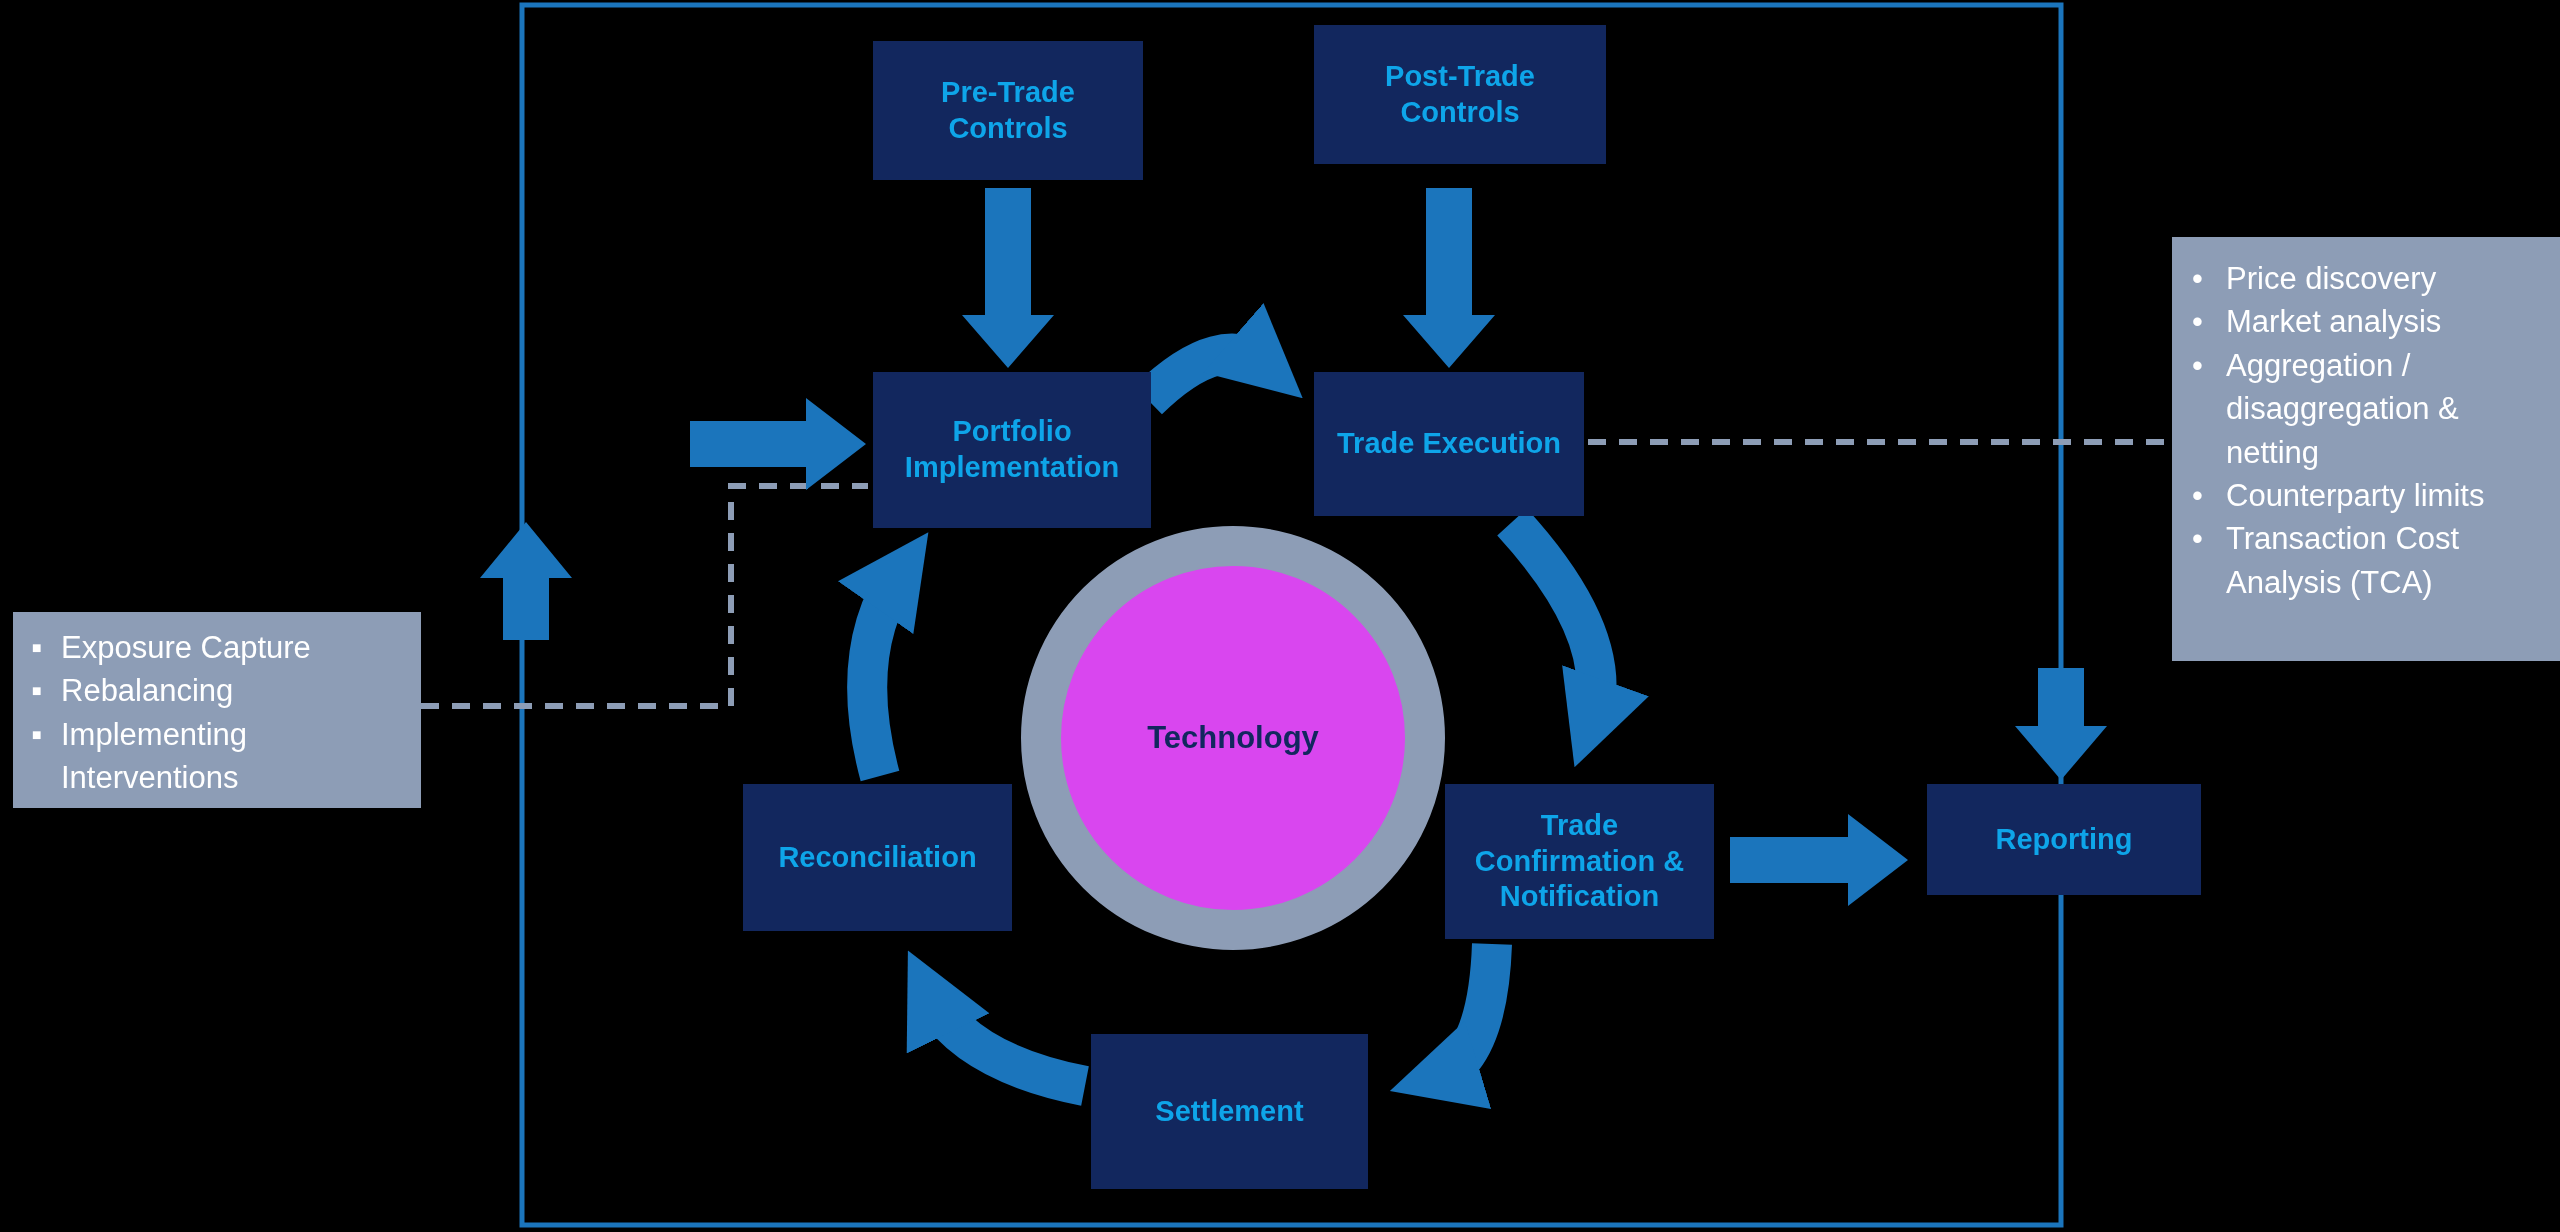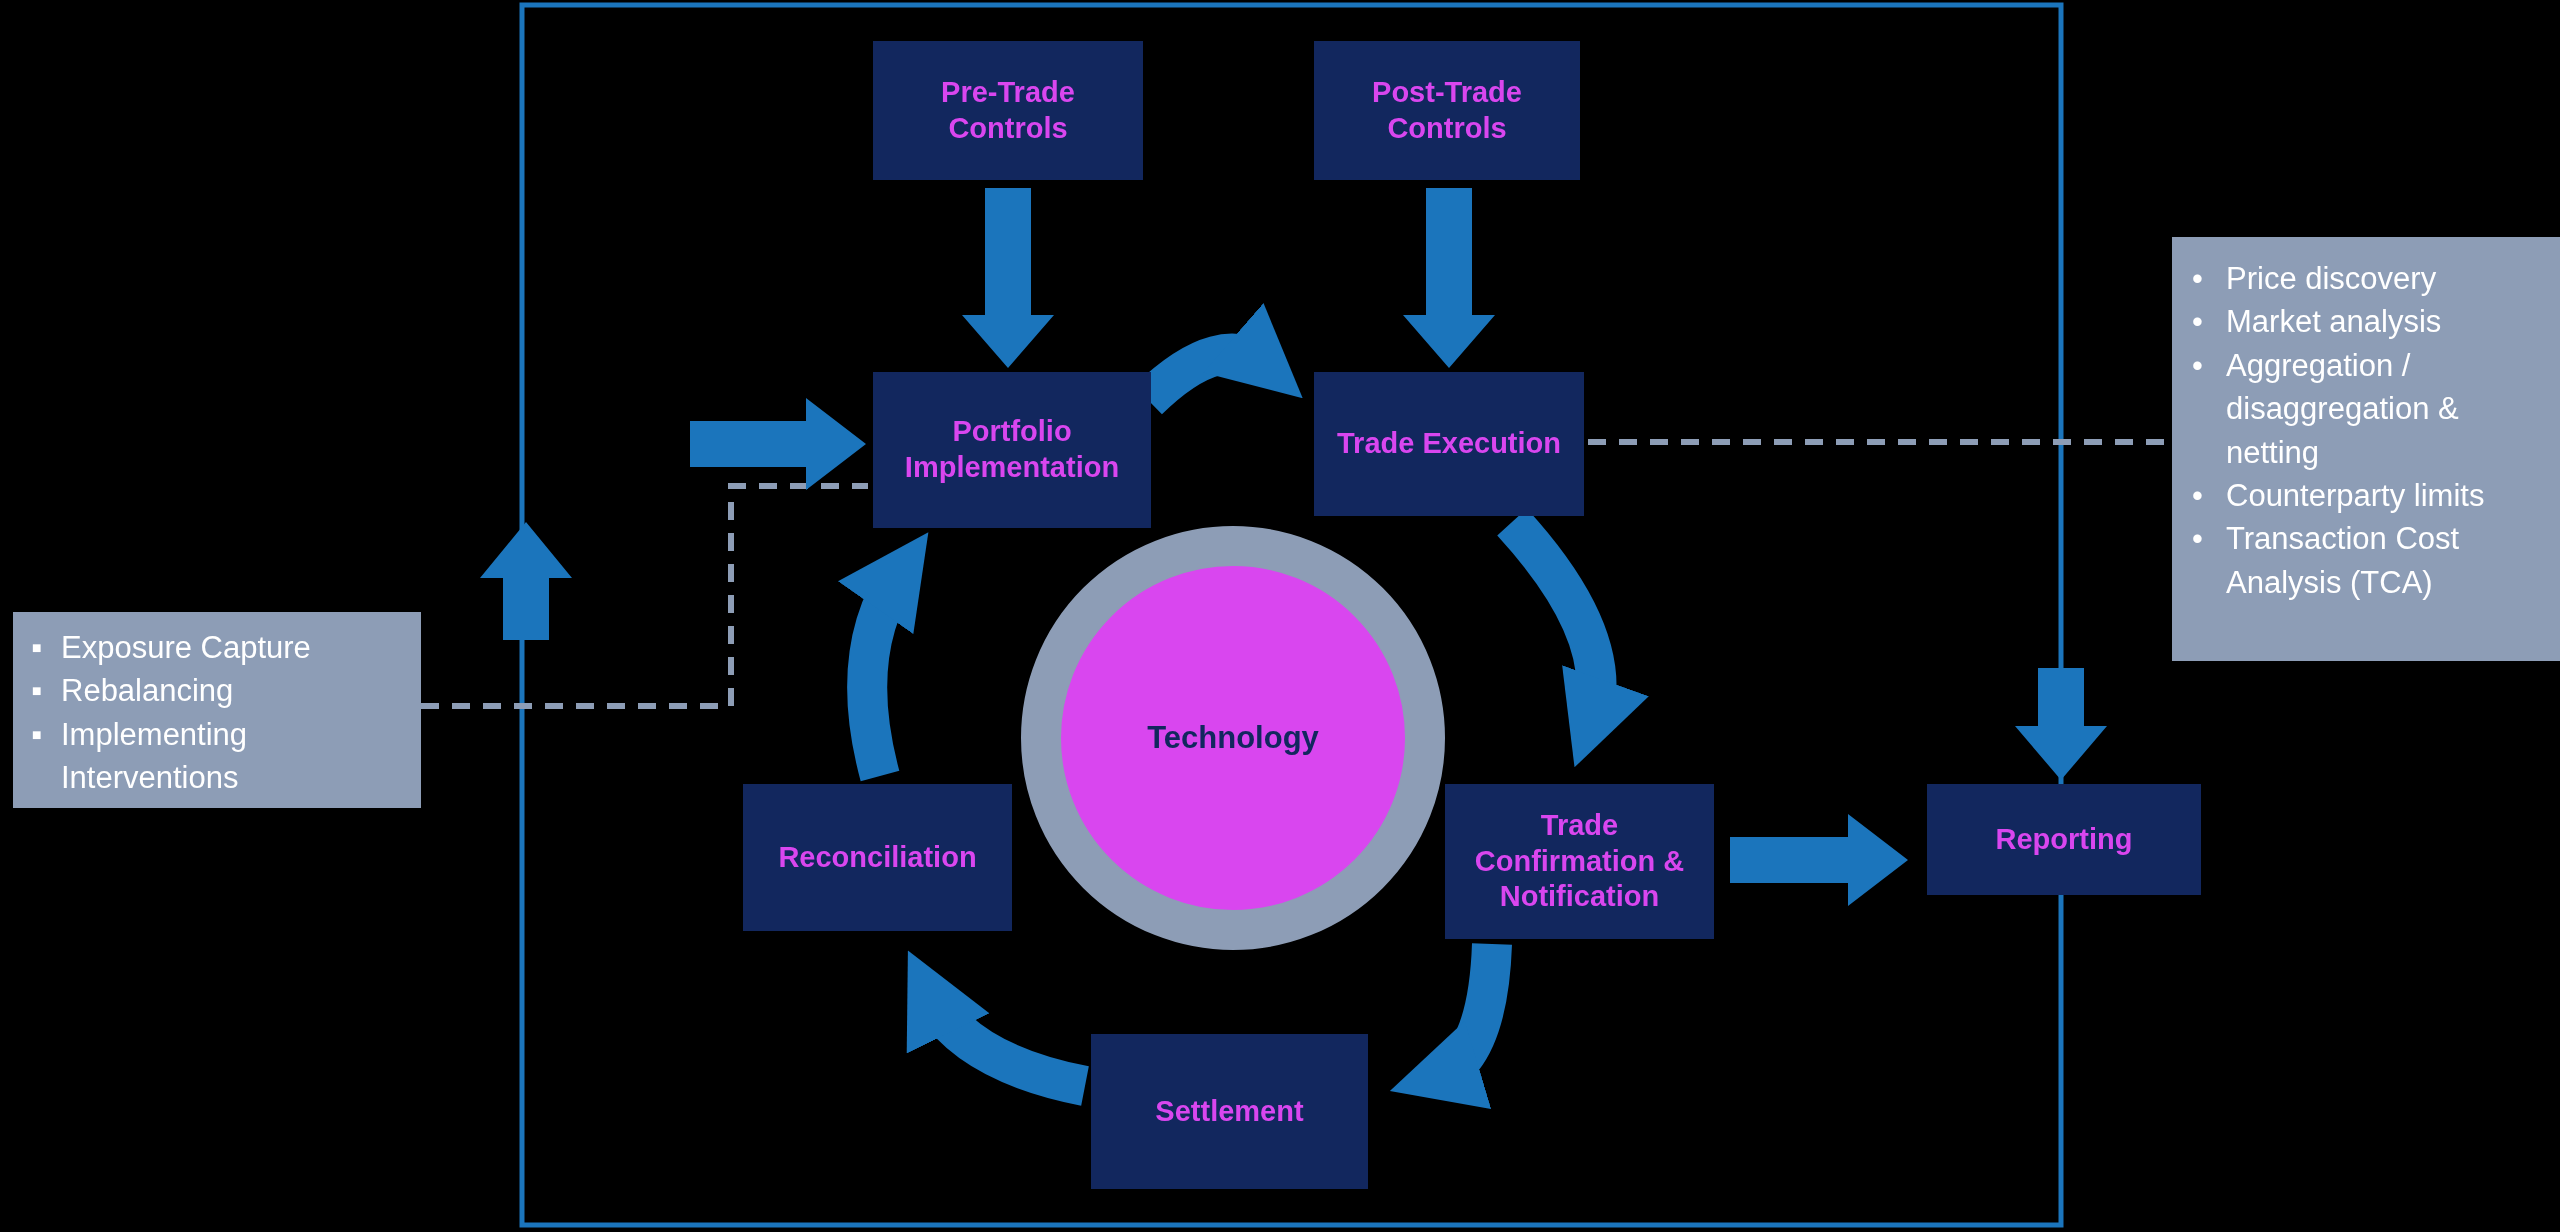--- a/index.html
+++ b/index.html
@@ -12,27 +12,27 @@
   *{margin:0;padding:0;box-sizing:border-box;}
   body{background:var(--background);font-family:"Liberation Sans",sans-serif;}
   .canvas{position:relative;width:2560px;height:1232px;background:var(--background);overflow:hidden;}
   .layer{position:absolute;left:0;top:0;width:2560px;height:1232px;}
   .frame{fill:none;stroke:var(--blue);stroke-width:5;}
   .dash{fill:none;stroke:var(--gray);stroke-width:6;stroke-dasharray:18 13;}
   .arc{fill:none;stroke:var(--blue);stroke-width:40;stroke-linecap:butt;}
   .fat{fill:var(--blue);}
   .ah{fill:var(--blue);}
   .box{
-    position:absolute;background:var(--navy);color:#d946ef;
+    position:absolute;background:var(--navy);color:#0ea5e9;
     display:flex;align-items:center;justify-content:center;
     text-align:center;font-weight:bold;font-size:29px;line-height:1.24;
     white-space:pre-line;padding:6px;
   }
   #box-pre-trade{left:873px;top:41px;width:270px;height:139px;}
-  #box-post-trade{left:1314px;top:41px;width:266px;height:139px;}
+  #box-post-trade{left:1314px;top:25px;width:292px;height:139px;}
   #box-data{left:389px;top:372px;width:274px;height:144px;}
   #box-portfolio{left:873px;top:372px;width:278px;height:156px;}
   #box-trade-exec{left:1314px;top:372px;width:270px;height:144px;}
   #box-trade-conf{left:1445px;top:784px;width:269px;height:155px;}
   #box-reconciliation{left:743px;top:784px;width:269px;height:147px;}
   #box-settlement{left:1091px;top:1034px;width:277px;height:155px;}
   #box-reporting{left:1927px;top:784px;width:274px;height:111px;}
   .circle{
     position:absolute;left:1021px;top:526px;width:424px;height:424px;
     border-radius:50%;background:#d946ef;border:40px solid var(--gray);

